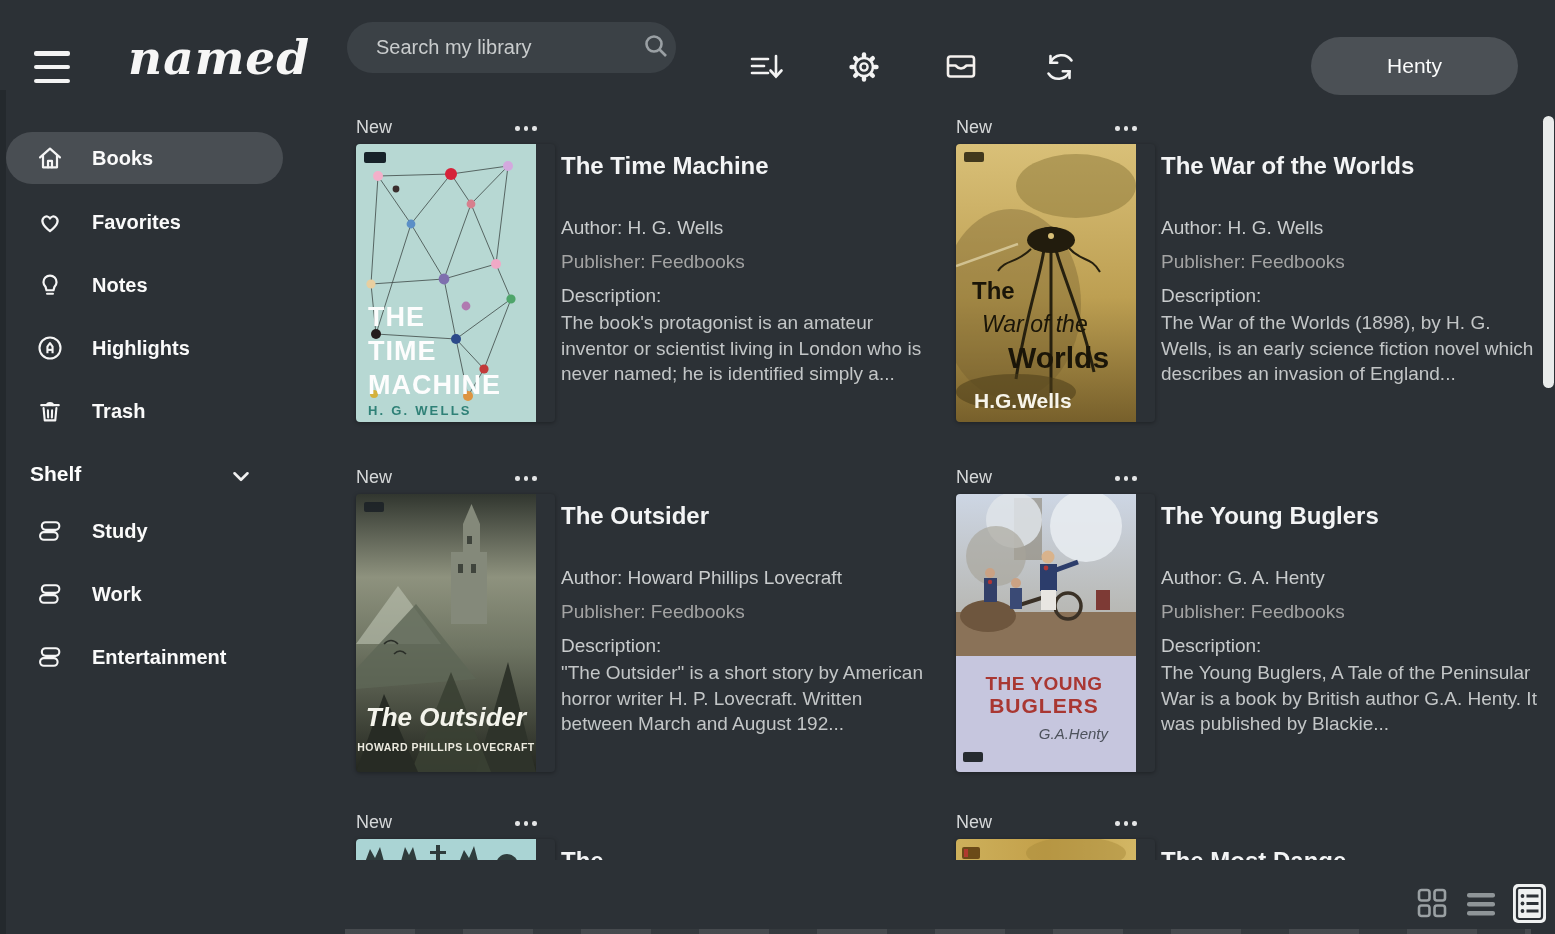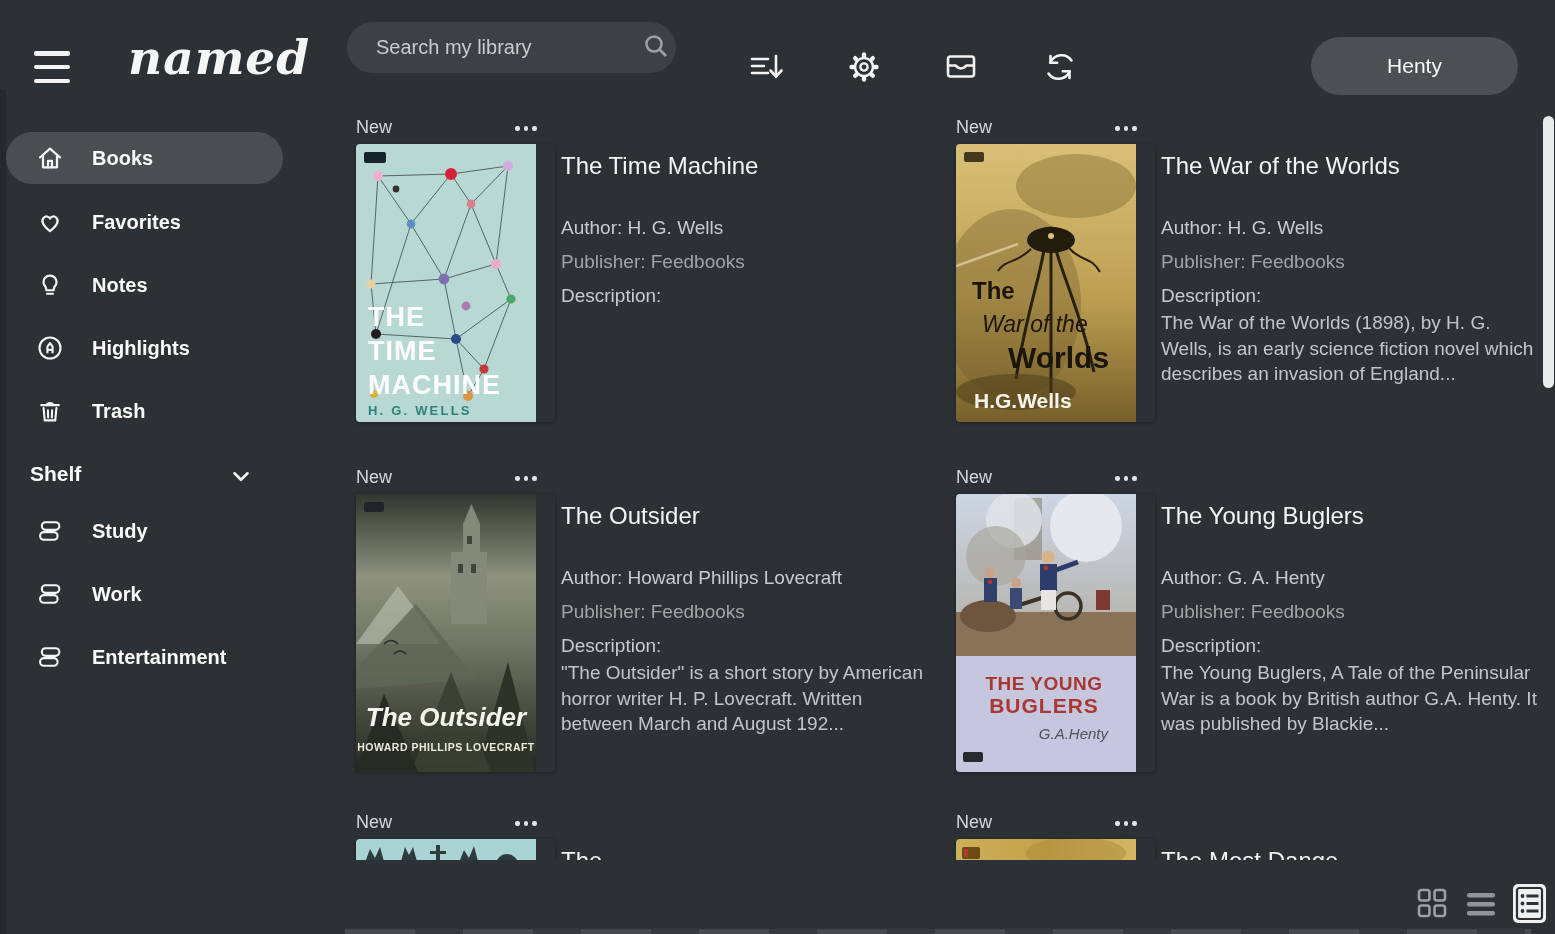--- a/index.html
+++ b/index.html
@@ -36,21 +36,21 @@
   .shelf-head .chev { position:absolute; left:228px; top:14px; width:26px; height:26px; }
 
   
   .content { left:345px; top:104px; width:1192px; height:756px; overflow:hidden; }
   .card { position:absolute; width:585px; height:320px; }
   .badge-new { position:absolute; left:6px; top:4px; font-size:18px; color:#d6d8d9; }
   .dots { position:absolute; left:165px; top:13px; display:flex; gap:4px; cursor:pointer; }
   .dots i { width:4.5px; height:4.5px; border-radius:50%; background:#e4e5e6; }
   .cover { position:absolute; left:6px; top:31px; width:199px; height:278px; border-radius:4px; overflow:hidden; cursor:pointer; box-shadow:0 1px 4px rgba(0,0,0,.35); }
   .btext { position:absolute; left:211px; top:31px; width:376px; height:290px; }
-  .btitle { position:absolute; top:8px; font-size:24px; font-weight:400; color:#f3f4f5; cursor:pointer; }
+  .btitle { position:absolute; top:8px; font-size:24px; font-weight:700; color:#f3f4f5; cursor:pointer; }
   .bauthor { position:absolute; top:73px; font-size:19px; color:#c9cccd; }
   .bpub { position:absolute; top:107px; font-size:19px; color:#a3a3a3; }
   .bdescl { position:absolute; top:141px; font-size:19px; color:#c9cccd; }
   .bdesc { position:absolute; top:166px; font-size:19px; line-height:25.5px; color:#c3c6c7; width:376px; }
 
   .c0 { left:5px; top:9px; }  .c1 { left:605px; top:9px; }
   .c2 { left:5px; top:359px; } .c3 { left:605px; top:359px; }
   .c4 { left:5px; top:704px; } .c5 { left:605px; top:704px; }
 
   
@@ -257,20 +257,21 @@
           <text x="12" y="250">MACHINE</text>
         </g>
         <text x="12" y="271" font-size="13" font-weight="bold" letter-spacing="2.2" fill="#2f8177">H. G. WELLS</text>
       </svg>
     </div>
     <div class="btext">
       <div class="btitle">The Time Machine</div>
       <div class="bauthor">Author: H. G. Wells</div>
       <div class="bpub">Publisher: Feedbooks</div>
       <div class="bdescl">Description:</div>
+      <div class="bdesc">The book's protagonist is an amateur inventor or scientist living in London who is never named; he is identified simply a...</div>
     </div>
   </div>
 
   <div class="card c1">
     <span class="badge-new">New</span>
     <span class="dots">
         <i></i>
         <i></i>
         <i></i>
       </span>

